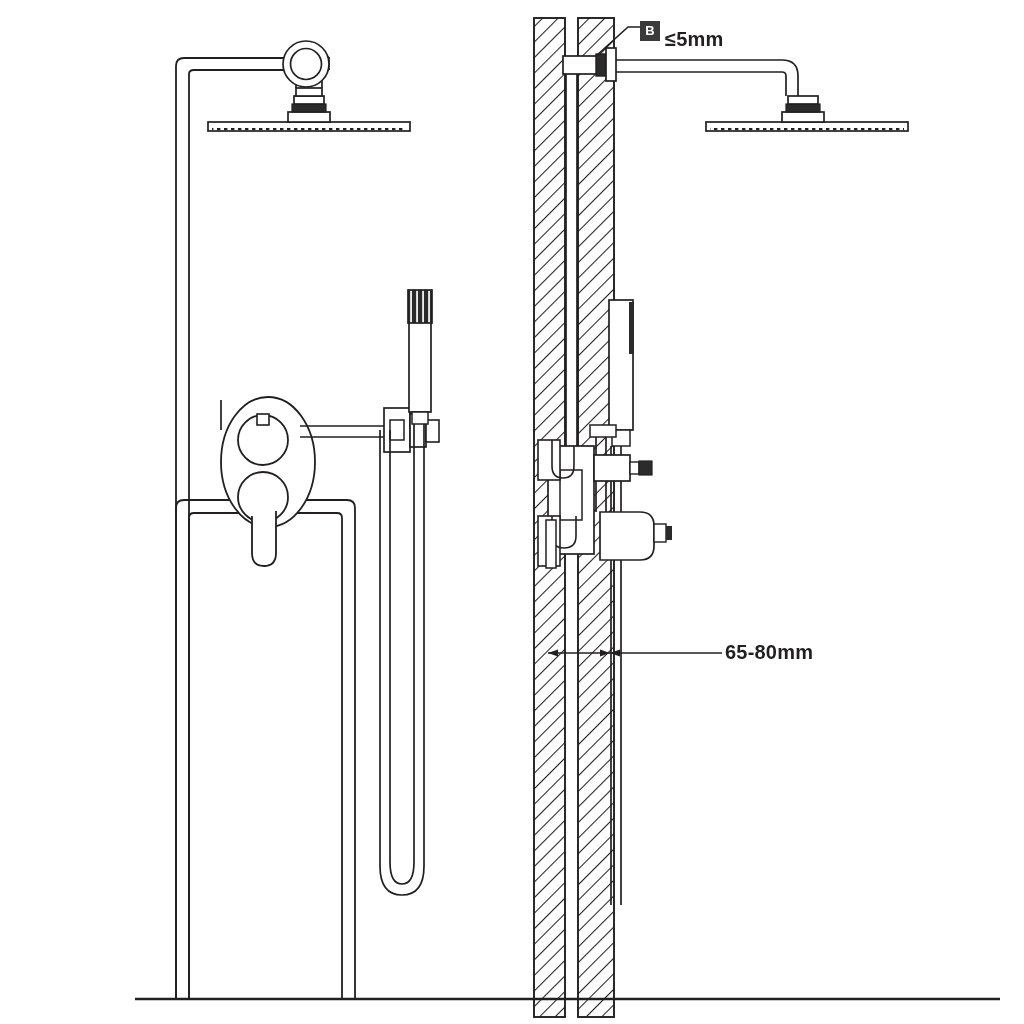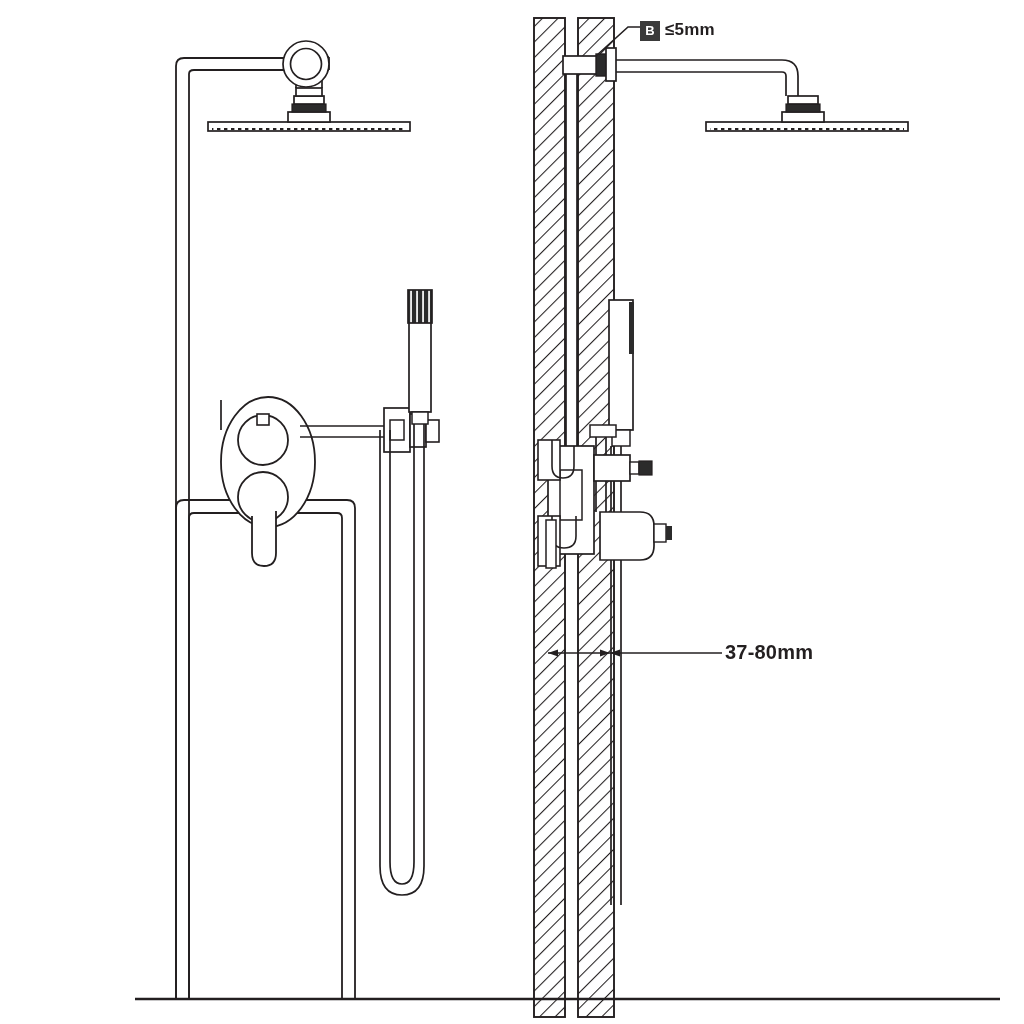--- a/index.html
+++ b/index.html
@@ -1,20 +1,20 @@
 <!DOCTYPE html>
 <html><head>
 <meta charset="utf-8">
 <style>
   html,body{margin:0;padding:0;background:#ffffff;}
   body{width:1024px;height:1024px;overflow:hidden;font-family:"Liberation Sans",sans-serif;}
   #stage{position:relative;width:1024px;height:1024px;background:#fff;}
   svg#drawing{position:absolute;left:0;top:0;width:1024px;height:1024px;display:block;}
   .lbl{position:absolute;font-family:"Liberation Sans",sans-serif;color:#231f20;white-space:nowrap;}
-  #lbl-b-text{left:665px;top:20px;font-size:17px;font-weight:600;letter-spacing:.2px;}
+  #lbl-b-text{left:665px;top:28px;font-size:20px;font-weight:600;letter-spacing:.2px;}
   #lbl-dim-text{left:725px;top:641px;font-size:20px;font-weight:600;letter-spacing:.2px;}
   #badge-b{position:absolute;left:640px;top:21px;width:20px;height:20px;background:#3a3a3a;
            color:#fff;font-size:13px;font-weight:700;line-height:20px;text-align:center;
            font-family:"Liberation Sans",sans-serif;}
 </style>
 </head>
 <body>
 
 <div id="stage">
 
@@ -208,15 +208,15 @@
 
       <g>
         <path d="M596,56 L628,27 L640,27" fill="none" stroke-width="1.6"></path>
       </g>
 
     </g>
   </svg>
 
   <div id="badge-b">B</div>
   <div class="lbl" id="lbl-b-text">≤5mm</div>
-  <div class="lbl" id="lbl-dim-text">37-80mm</div>
+  <div class="lbl" id="lbl-dim-text">65-80mm</div>
 
 </div>
 
 </body></html>

